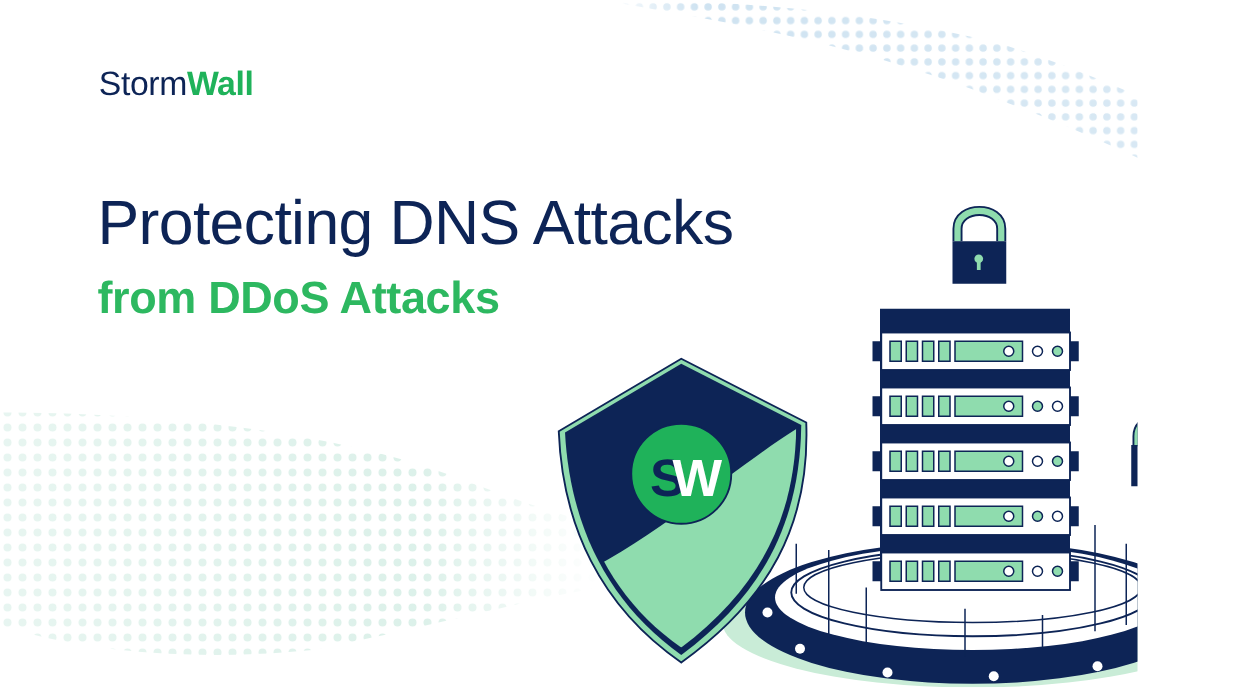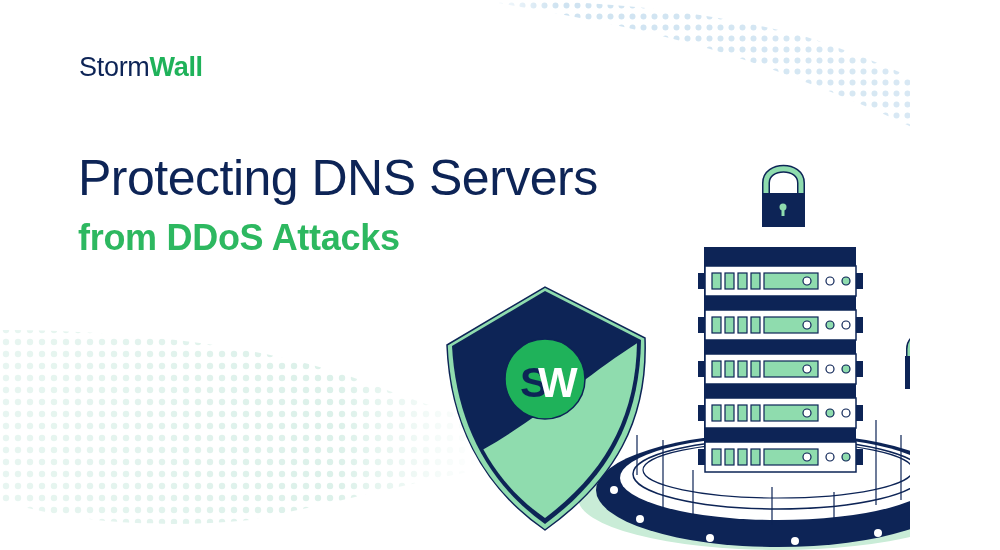--- a/index.html
+++ b/index.html
@@ -48,21 +48,21 @@
     </defs>
     <rect x="0" y="0" width="1000" height="550" fill="url(#dots)" mask="url(#maskTop)"></rect>
     <rect x="0" y="0" width="1000" height="550" fill="url(#dots2)" mask="url(#maskBottom)"></rect>
   </svg>
 
   <div class="logo">
     <span class="storm">Storm</span><span class="wall">Wall</span>
   </div>
 
   <div class="title">
-    <span class="line1">Protecting DNS Servers</span>
+    <span class="line1">Protecting DNS Attacks</span>
     <span class="line2">from DDoS Attacks</span>
   </div>
 
   <svg class="illustration" viewBox="0 0 1000 550" xmlns="http://www.w3.org/2000/svg">
 
     <g>
       <ellipse cx="778" cy="498" rx="200" ry="52" fill="#c9ecd7"></ellipse>
       <ellipse cx="778" cy="490" rx="182" ry="57" fill="#0d2456"></ellipse>
       <ellipse cx="778" cy="478" rx="158" ry="42" fill="#ffffff"></ellipse>
       <ellipse cx="778" cy="474" rx="145" ry="35" fill="none" stroke="#0d2456" stroke-width="1.5"></ellipse>

